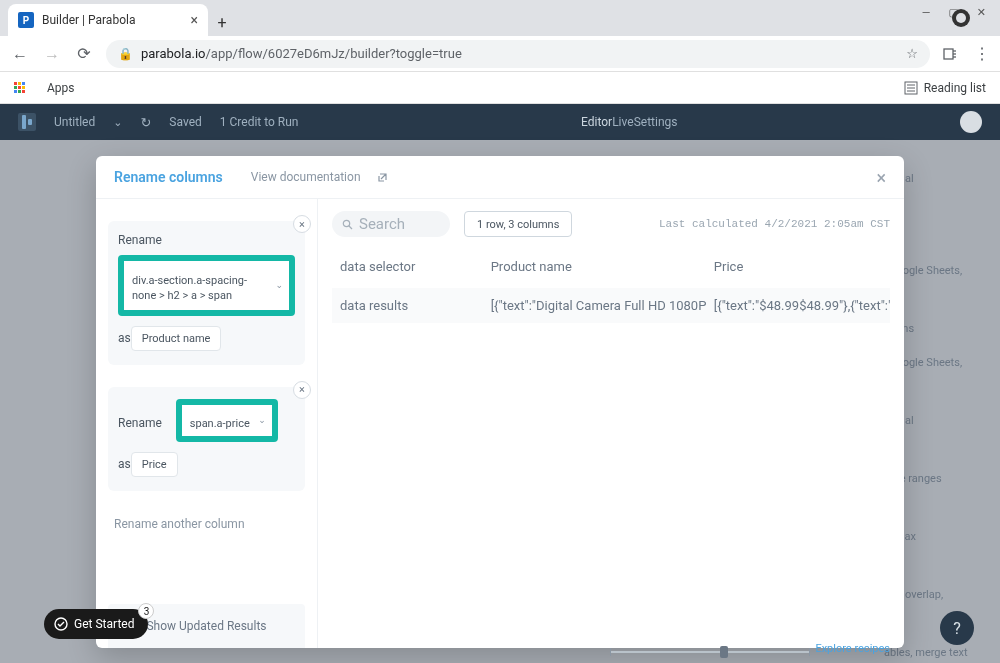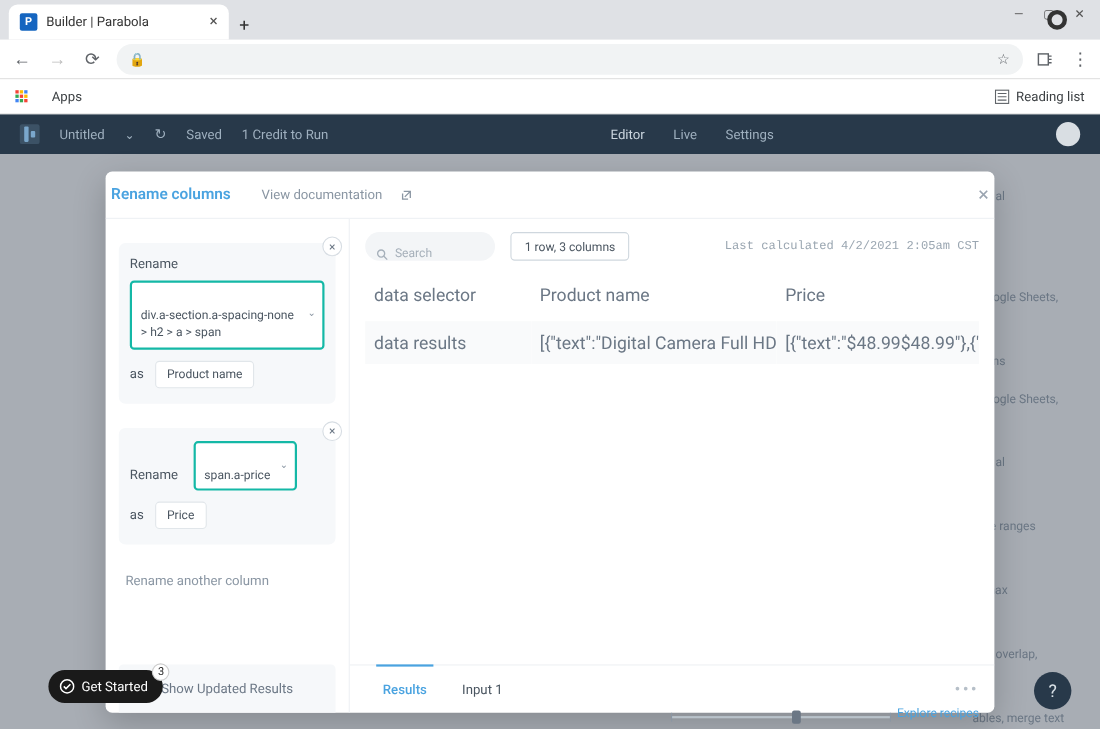--- a/index.html
+++ b/index.html
@@ -37,61 +37,61 @@
   .reading-list { display:flex; align-items:center; gap:6px; }
 
   
   .app { position: relative; height: calc(663px - 36px - 36px - 32px); background: #edf0f4; }
   .app-top { height: 36px; background: #28394a; display:flex; align-items:center; padding: 0 18px; gap: 18px; color:#9fb0bf; font-size:12px; }
   .app-top .logo { width:18px; height:18px; background:#3c5266; border-radius:2px; position:relative; }
   .app-top .logo::before{content:''; position:absolute; left:4px; top:2px; width:4px; height:14px; background:#7aa7cc; border-radius:1px;}
   .app-top .logo::after{content:''; position:absolute; left:10px; top:6px; width:4px; height:6px; background:#7aa7cc; border-radius:1px;}
   .app-top .chev { font-size:11px; }
   .app-top .refresh { font-size:13px; }
-  .app-top .center { margin-left:auto; display:flex; gap:26px; }
+  .app-top .center { margin-left:auto; display:flex; }
   .app-top .center span.active { color:#cbd6df; }
   .app-top .avatar { margin-left:auto; width:22px; height:22px; border-radius:50%; background:#d9dee3; }
 
   .bg-overlay { position:absolute; inset:36px 0 0 0; background: rgba(40,50,60,0.35); }
 
   .bg-side-text { position:absolute; right:16px; top:60px; width:100px; color:#6b7785; font-size:11px; line-height:30px; pointer-events:none; }
   .bg-side-text div { margin-bottom: 28px; white-space:nowrap; overflow:hidden; }
 
   
   .modal { position:absolute; left:96px; top:52px; width:808px; height:492px; background:#fff; border-radius:6px; box-shadow:0 10px 30px rgba(0,0,0,0.2); display:flex; flex-direction:column; overflow:hidden; }
-  .modal-head { height:42px; display:flex; align-items:center; padding:0 5px; gap:28px; }
+  .modal-head { height:42px; display:flex; align-items:center; padding:0 18px; gap:28px; }
   .modal-head .title { color:#4aa3e0; font-size:14px; font-weight:600; }
   .modal-head .doc-link { color:#8a96a3; font-size:12px; display:flex; align-items:center; gap:16px; }
   .modal-head .close { margin-left:auto; color:#9aa4b0; font-size:18px; cursor:pointer; }
 
   .modal-body { flex:1; display:flex; border-top:1px solid #eef1f4; min-height:0; }
 
   
   .left { width:222px; border-right:1px solid #eef1f4; padding:22px 12px; position:relative; overflow:visible; }
   .rule-card { background:#f6f8fa; border-radius:6px; padding:12px 10px 14px; margin-bottom:22px; position:relative; }
   .rule-remove { position:absolute; right:-6px; top:-6px; width:18px; height:18px; border-radius:50%; background:#fff; border:1px solid #d7dde3; display:flex; align-items:center; justify-content:center; font-size:11px; color:#6b7785; cursor:pointer; }
   .rule-label { font-size:12px; color:#4a5560; margin-bottom:8px; }
-  .dropdown { background:#fff; border:2px solid #14b8a6; border-radius:4px; padding:22px 22px 6px 8px; font-size:11px; color:#4a5560; position:relative; display:inline-block; min-width:60px; max-width:100%; }
+  .dropdown { background:#fff; border:6px solid #14b8a6; border-radius:4px; padding:12px 22px 6px 8px; font-size:11px; color:#4a5560; position:relative; display:inline-block; min-width:60px; max-width:100%; }
   .dropdown.full { display:block; line-height:1.4; }
   .dropdown .caret { position:absolute; right:6px; top:50%; transform:translateY(-50%); font-size:9px; color:#8a96a3; }
-  .as-row { margin-top:10px; display:flex; align-items:center; gap:10px; }
+  .as-row { margin-top:10px; display:flex; align-items:center; }
   .as-row .as { font-size:12px; color:#4a5560; }
   .chip { background:#fff; border:1px solid #e1e6ea; border-radius:4px; padding:5px 10px; font-size:11px; color:#4a5560; }
   .add-another { font-size:12px; color:#8a96a3; padding:4px 6px; }
   .show-updated { position:absolute; left:12px; bottom:0; right:12px; height:44px; background:#f6f8fa; border-radius:4px 4px 0 0; display:flex; align-items:center; justify-content:center; font-size:12px; color:#6b7785; }
 
   
   .right { flex:1; display:flex; flex-direction:column; min-width:0; }
   .right-top { height:50px; display:flex; align-items:center; padding:0 14px; gap:14px; }
-  .search-box { width:118px; height:26px; background:#f3f5f7; border-radius:13px; display:flex; align-items:flex-end; padding:0 10px; gap:6px; color:#a6b0ba; font-size:11px; }
+  .search-box { width:118px; height:26px; background:#f3f5f7; border-radius:13px; display:flex; align-items:center; padding:0 10px; gap:6px; color:#a6b0ba; font-size:15px; }
   .pill { height:26px; border:1px solid #cfd7de; border-radius:4px; padding:0 12px; display:flex; align-items:center; font-size:11px; color:#4a5560;text-align:center; }
   .last-calc { margin-left:auto; font-size:11px; color:#9aa6b1;font-family:Liberation Mono, monospace; }
 
   .table-wrap { flex:1; overflow:hidden; padding:0 14px; }
-  table { width:100%; border-collapse:collapse; font-size:16px; color:#4a5560; table-layout:fixed; }
+  table { width:100%; border-collapse:collapse; font-size:13px; color:#4a5560; table-layout:fixed; }
   th { text-align:left; font-weight:400; color:#6b7785; padding:10px 8px 14px; }
   td { padding:10px 8px; background:#f9fafb; white-space:nowrap; overflow:hidden; text-overflow:clip; color:#6b7785; }
 
   .right-bottom { height:44px; border-top:1px solid #eef1f4; display:flex; align-items:center; padding:0 14px; position:relative; }
   .btab { font-size:12px; color:#4a5560; padding:0 16px; height:100%; display:flex; align-items:center; position:relative; }
   .btab.active { color:#4aa3e0; font-weight:500; }
   .btab.active::before { content:''; position:absolute; top:-1px; left:10px; right:10px; height:2px; background:#4aa3e0; }
   .dots { margin-left:auto; color:#b6bfc8; font-size:16px; letter-spacing:2px; }
 
   
@@ -126,20 +126,23 @@
   <div class="new-tab">+</div>
   <div class="persona"></div>
 </div>
 
 <div class="addr-bar">
   <span class="nav-btn">←</span>
   <span class="nav-btn disabled">→</span>
   <span class="nav-btn">⟳</span>
   <div class="url-box">
     <span class="lock">🔒</span>
+    <span class="url-text">
+      <span class="domain">parabola.io</span><span class="path">/app/flow/6027eD6mJz/builder?toggle=true</span>
+    </span>
     <span style="margin-left:auto">☆</span>
   </div>
   <div class="right-icons">
     <span>
       <svg width="16" height="16" viewBox="0 0 16 16">
           <rect x="2" y="3" width="9" height="10" fill="none" stroke="#5f6368" stroke-width="1.3"></rect>
           <line x1="11" y1="5" x2="14" y2="5" stroke="#5f6368" stroke-width="1.3"></line>
           <line x1="11" y1="8" x2="14" y2="8" stroke="#5f6368" stroke-width="1.3"></line>
           <line x1="11" y1="11" x2="14" y2="11" stroke="#5f6368" stroke-width="1.3"></line>
         </svg>
@@ -283,25 +286,20 @@
             <tbody>
               <tr>
                 <td>data results</td>
                 <td>[{"text":"Digital Camera Full HD 1080P 36MP 2</td>
                 <td>[{"text":"$48.99$48.99"},{"text":"$91.99</td>
               </tr>
             </tbody>
           </table>
         </div>
 
-        <div class="right-bottom">
-          <div class="btab active">Results</div>
-          <div class="btab">Input 1</div>
-          <div class="dots">•••</div>
-        </div>
       </div>
     </div>
   </div>
 
   <div class="get-started">
     <svg width="14" height="14" viewBox="0 0 14 14">
         <circle cx="7" cy="7" r="6" fill="none" stroke="#fff" stroke-width="1.4"></circle>
         <path d="M4 7l2 2 4-4" fill="none" stroke="#fff" stroke-width="1.4"></path>
       </svg>
     <span>Get Started</span>

